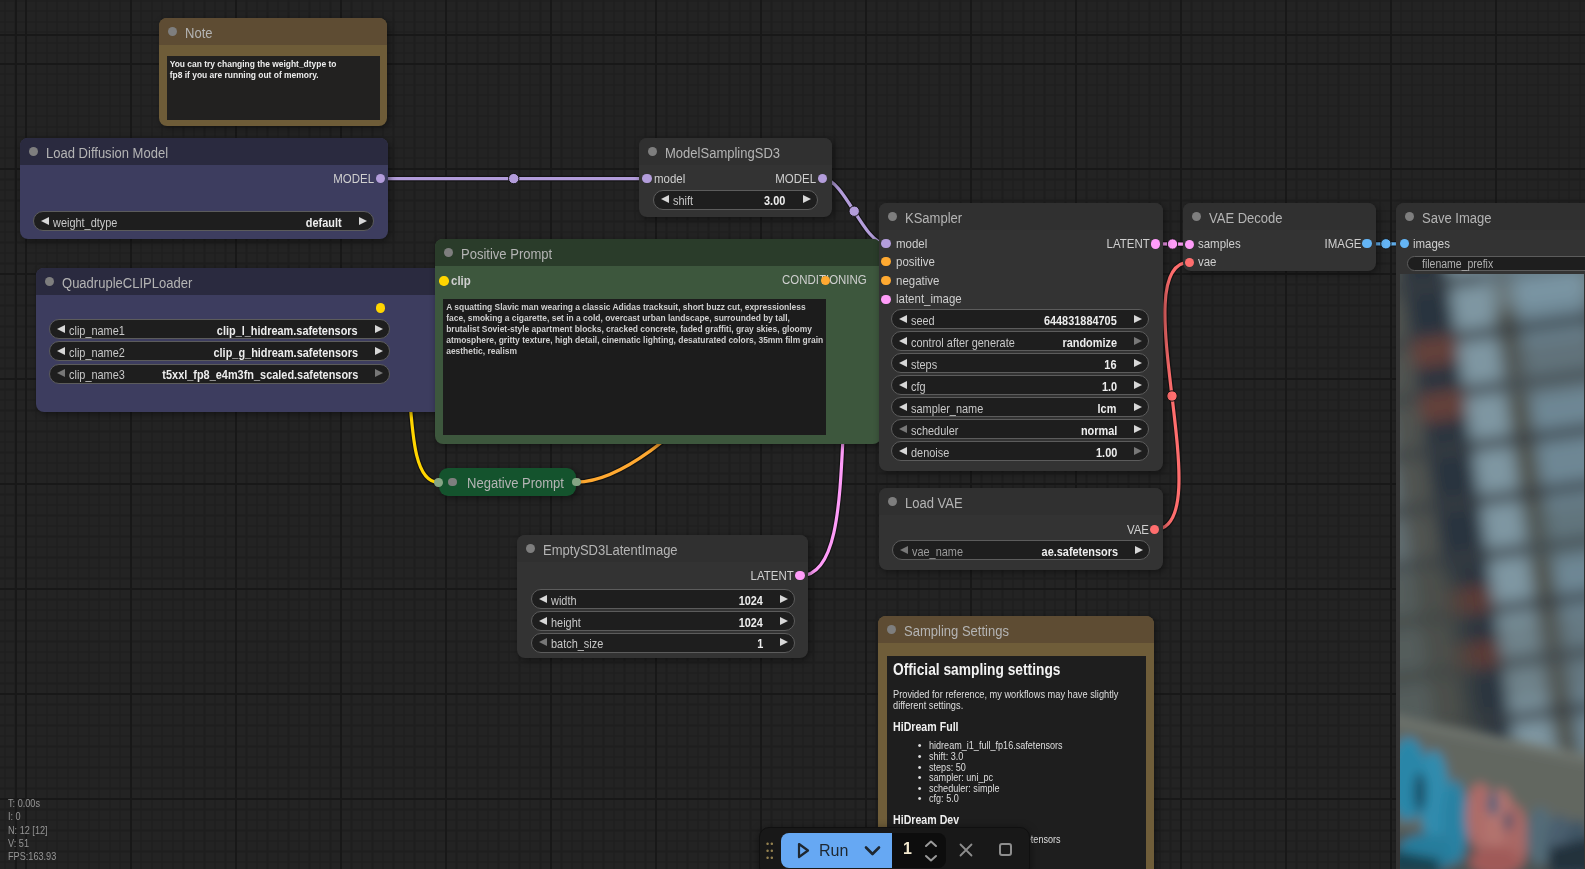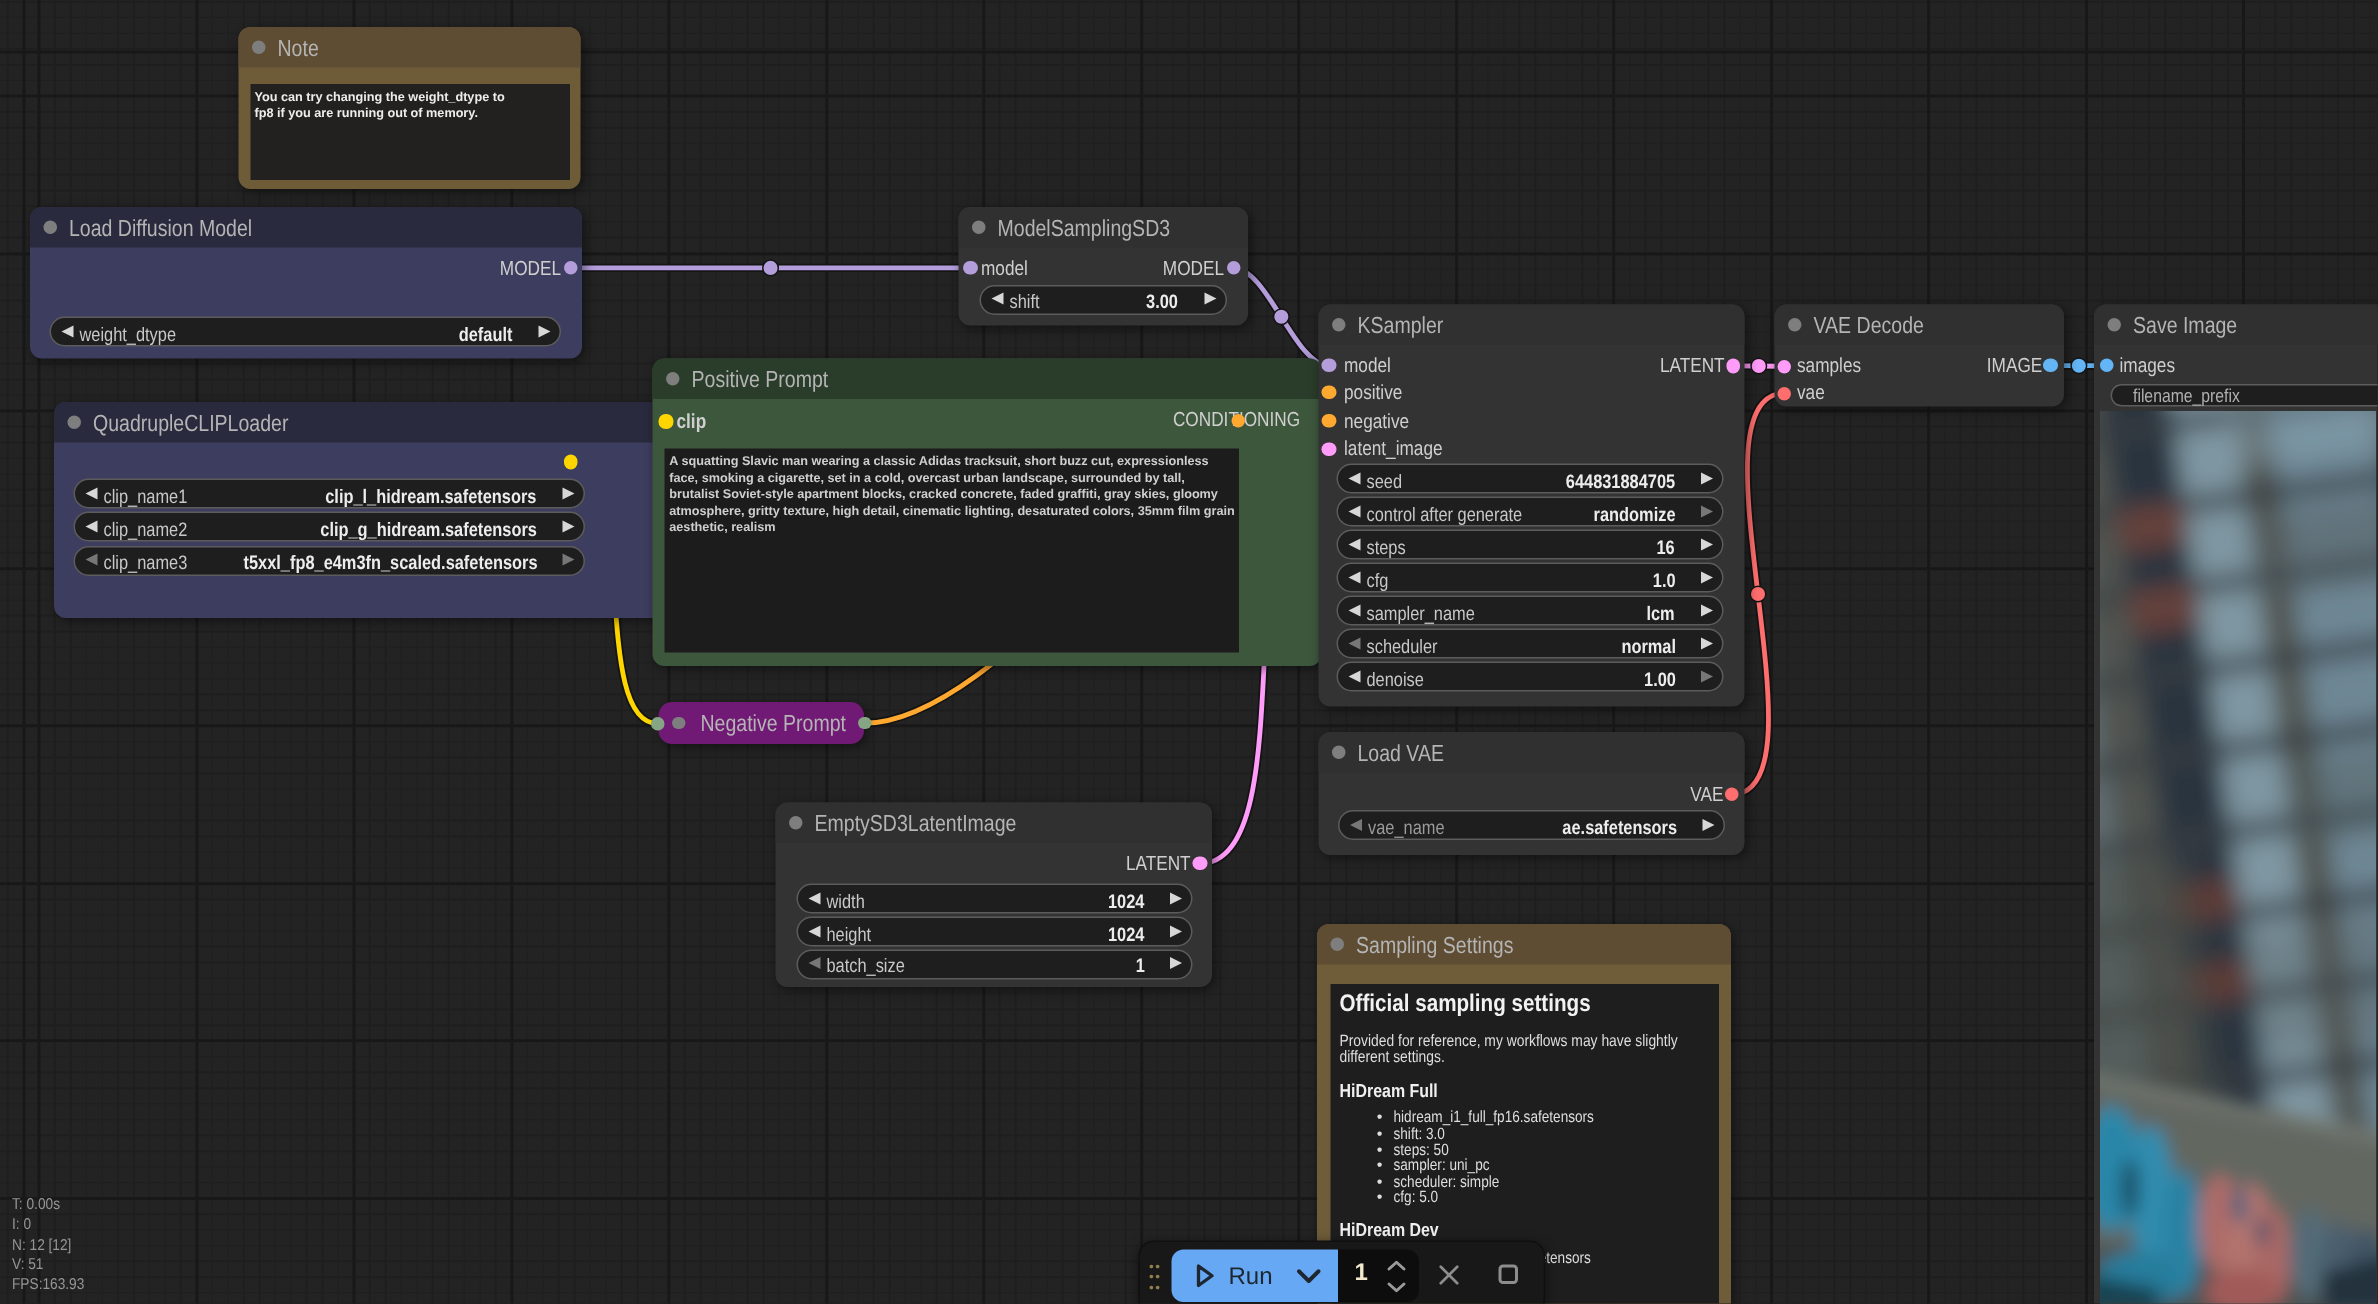--- a/index.html
+++ b/index.html
@@ -135,21 +135,21 @@
 <div class="node" style="left:434.7px;top:239.3px;width:398.3px;height:204.4px;background:#3d573d;padding-left:48px;">
   <div class="ntitle" style="background:#2a3c2a;"></div>
   <div class="tdot"></div>
     <div class="ttext">Positive Prompt</div>
   <div class="slotlab" style="left:16px;top:33.8px;font-weight:bold;">clip</div>
   <div class="outlab" style="right:14px;top:33.1px;">CONDITIONING</div>
   <div style="position:absolute;left:8.7px;top:60.1px;width:382.2px;height:135.3px;background:#1c1c1c;"></div>
   <div class="mono" style="position:absolute;left:11.5px;top:62.5px;width:378px;font-size:8.45px;font-weight:bold;color:#cfcfcf;line-height:11.15px;">A squatting Slavic man wearing a classic Adidas tracksuit, short buzz cut, expressionless face, smoking a cigarette, set in a cold, overcast urban landscape, surrounded by tall, brutalist Soviet-style apartment blocks, cracked concrete, faded graffiti, gray skies, gloomy atmosphere, gritty texture, high detail, cinematic lighting, desaturated colors, 35mm film grain aesthetic, realism</div>
 </div>
 
-<div class="node" style="left:438.9px;top:468.2px;width:137.5px;height:27.8px;background:#701a75;border-radius:9px;">
+<div class="node" style="left:438.9px;top:468.2px;width:137.5px;height:27.8px;background:#14532d;border-radius:9px;">
   <div style="position:absolute;width:8.6px;height:8.6px;border-radius:50%;background:#7e7e7e;top:9.6px;left:9.4px;"></div>
   <div style="position:absolute;left:27.8px;top:6px;font-size:15.5px;color:#b4b4b4;white-space:nowrap;transform:scaleX(0.84);transform-origin:0 50%;">Negative Prompt</div>
 </div>
 
 <div class="node" style="left:517px;top:534.7px;width:290.6px;height:123.3px;background:#333333;">
   <div class="ntitle" style="background:#303030;"></div>
   <div class="tdot"></div>
     <div class="ttext">EmptySD3LatentImage</div>
   <div class="outlab" style="right:14px;top:33px;">LATENT</div>
   <div class="w" style="left:14px;top:54.3px;width:263.8px;">

